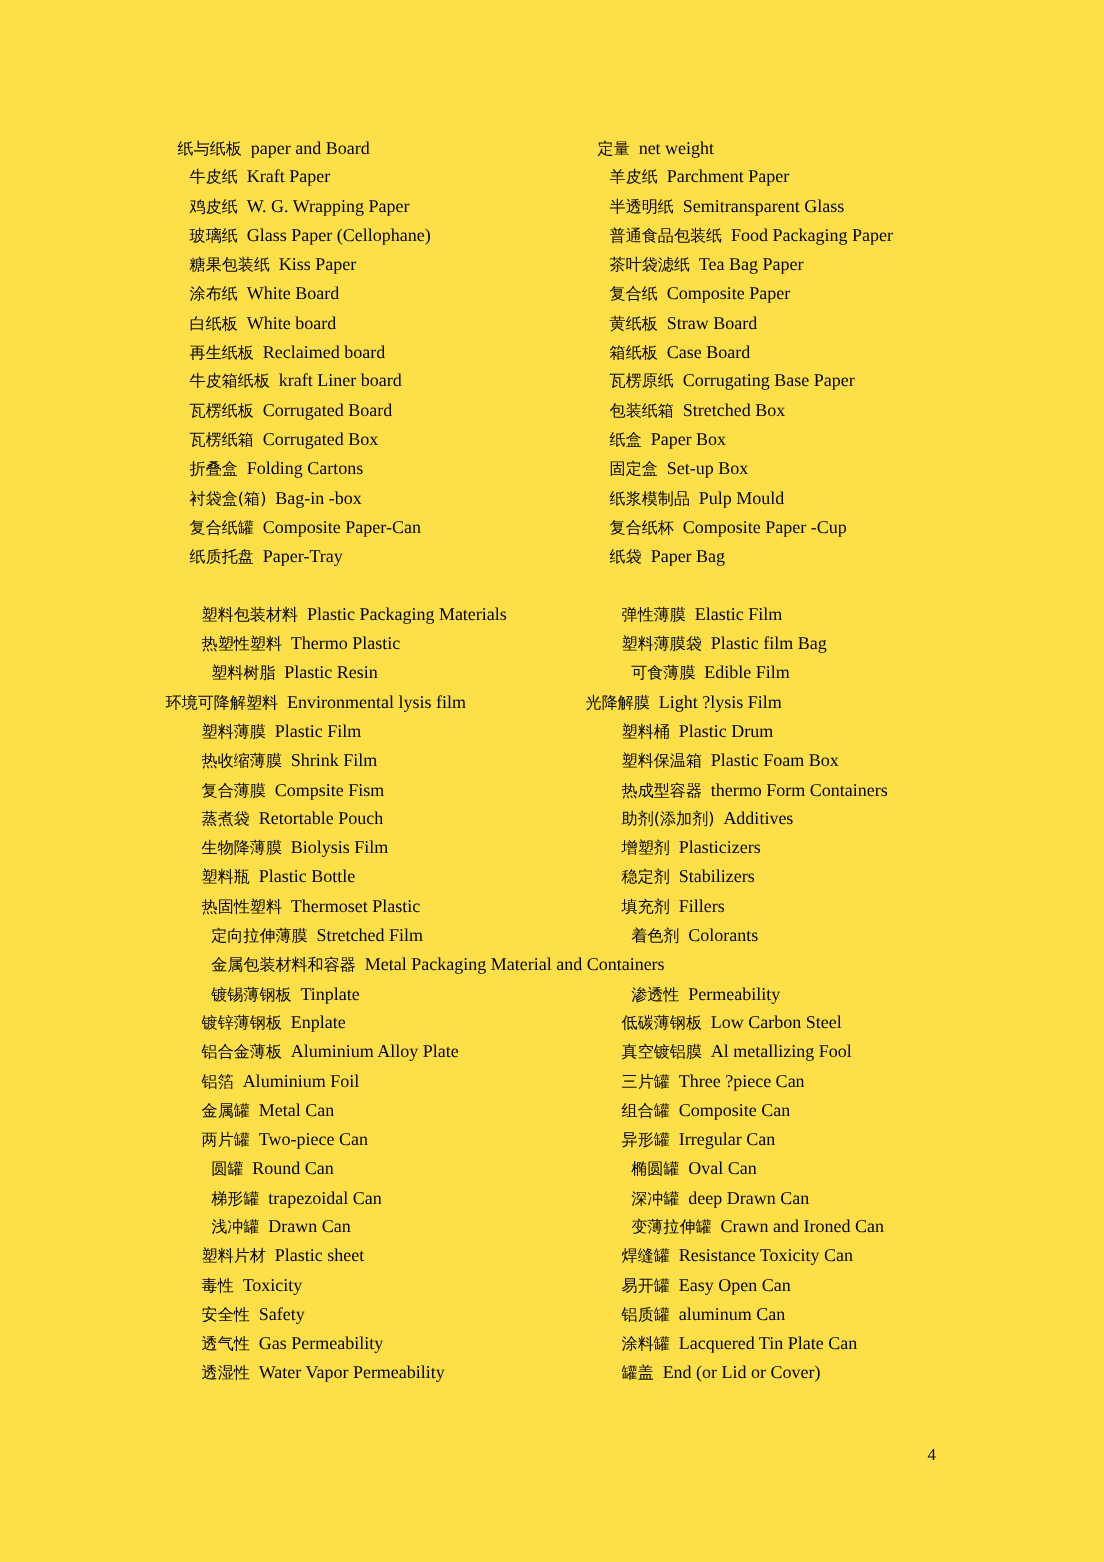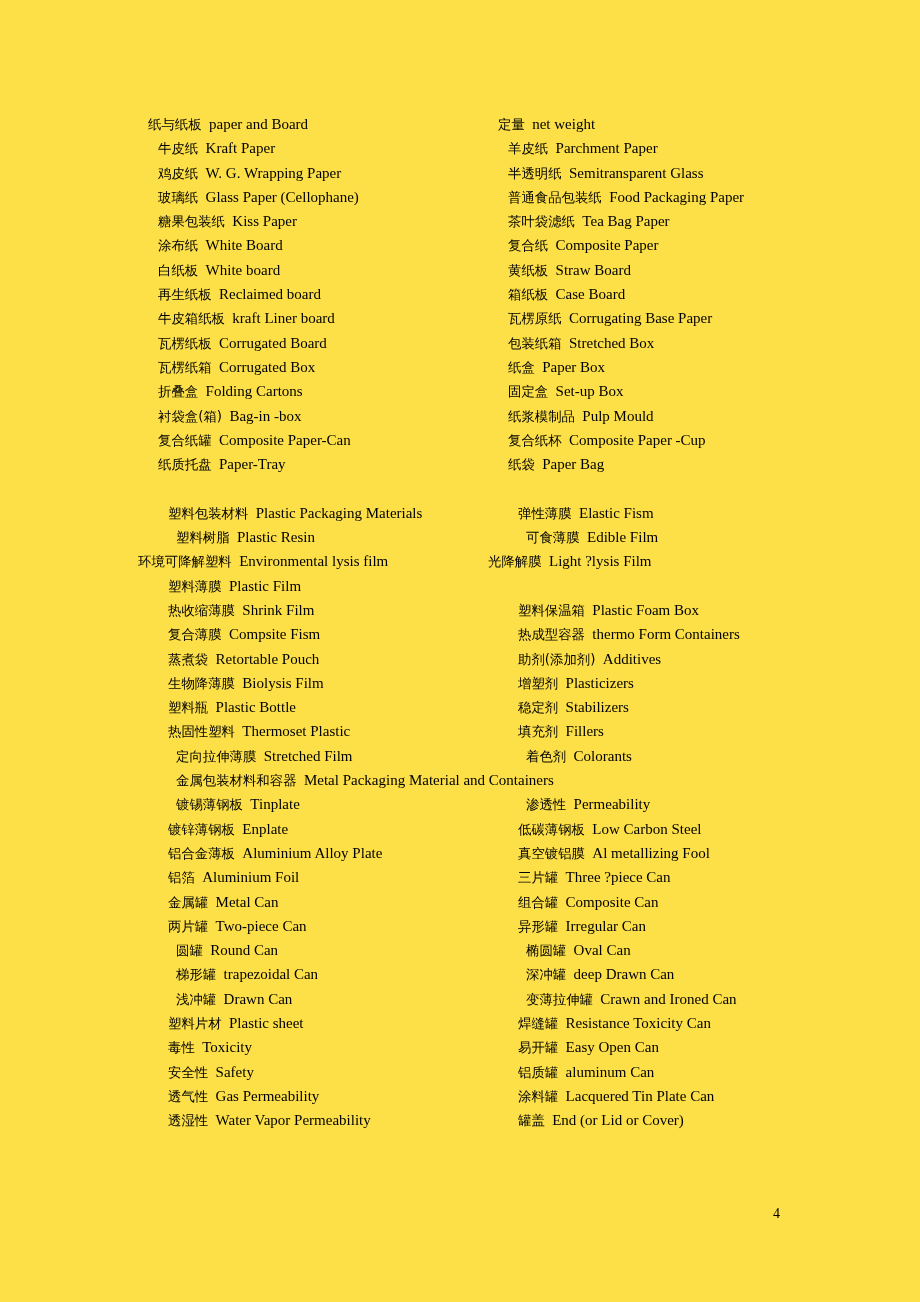--- a/index.html
+++ b/index.html
@@ -140,32 +140,37 @@
         <div class="cell cell-left i2"><span class="term">复合纸罐</span>&nbsp;&nbsp;<span class="gloss">Composite Paper-Can</span></div>
         <div class="cell cell-right"><span class="term">复合纸杯</span>&nbsp;&nbsp;<span class="gloss">Composite Paper -Cup</span></div>
       </div>
       <div class="row">
         <div class="cell cell-left i2"><span class="term">纸质托盘</span>&nbsp;&nbsp;<span class="gloss">Paper-Tray</span></div>
         <div class="cell cell-right"><span class="term">纸袋</span>&nbsp;&nbsp;<span class="gloss">Paper Bag</span></div>
       </div>
       <div class="gap"></div>
       <div class="row">
         <div class="cell cell-left i3"><span class="term">塑料包装材料</span>&nbsp;&nbsp;<span class="gloss">Plastic Packaging Materials</span></div>
-        <div class="cell cell-right"><span class="term">弹性薄膜</span>&nbsp;&nbsp;<span class="gloss">Elastic Fism</span></div>
+        <div class="cell cell-right"><span class="term">弹性薄膜</span>&nbsp;&nbsp;<span class="gloss">Elastic Film</span></div>
+      </div>
+      <div class="row">
+        <div class="cell cell-left i3"><span class="term">热塑性塑料</span>&nbsp;&nbsp;<span class="gloss">Thermo Plastic</span></div>
+        <div class="cell cell-right"><span class="term">塑料薄膜袋</span>&nbsp;&nbsp;<span class="gloss">Plastic film Bag</span></div>
       </div>
       <div class="row">
         <div class="cell cell-left i4"><span class="term">塑料树脂</span>&nbsp;&nbsp;<span class="gloss">Plastic Resin</span></div>
         <div class="cell cell-right"><span class="term">可食薄膜</span>&nbsp;&nbsp;<span class="gloss">Edible Film</span></div>
       </div>
       <div class="row">
         <div class="cell cell-left i-1"><span class="term">环境可降解塑料</span>&nbsp;&nbsp;<span class="gloss">Environmental lysis film</span></div>
         <div class="cell cell-right"><span class="term">光降解膜</span>&nbsp;&nbsp;<span class="gloss">Light ?lysis Film</span></div>
       </div>
       <div class="row">
         <div class="cell cell-left i3"><span class="term">塑料薄膜</span>&nbsp;&nbsp;<span class="gloss">Plastic Film</span></div>
+        <div class="cell cell-right"><span class="term">塑料桶</span>&nbsp;&nbsp;<span class="gloss">Plastic Drum</span></div>
       </div>
       <div class="row">
         <div class="cell cell-left i3"><span class="term">热收缩薄膜</span>&nbsp;&nbsp;<span class="gloss">Shrink Film</span></div>
         <div class="cell cell-right"><span class="term">塑料保温箱</span>&nbsp;&nbsp;<span class="gloss">Plastic Foam Box</span></div>
       </div>
       <div class="row">
         <div class="cell cell-left i3"><span class="term">复合薄膜</span>&nbsp;&nbsp;<span class="gloss">Compsite Fism</span></div>
         <div class="cell cell-right"><span class="term">热成型容器</span>&nbsp;&nbsp;<span class="gloss">thermo Form Containers</span></div>
       </div>
       <div class="row">

